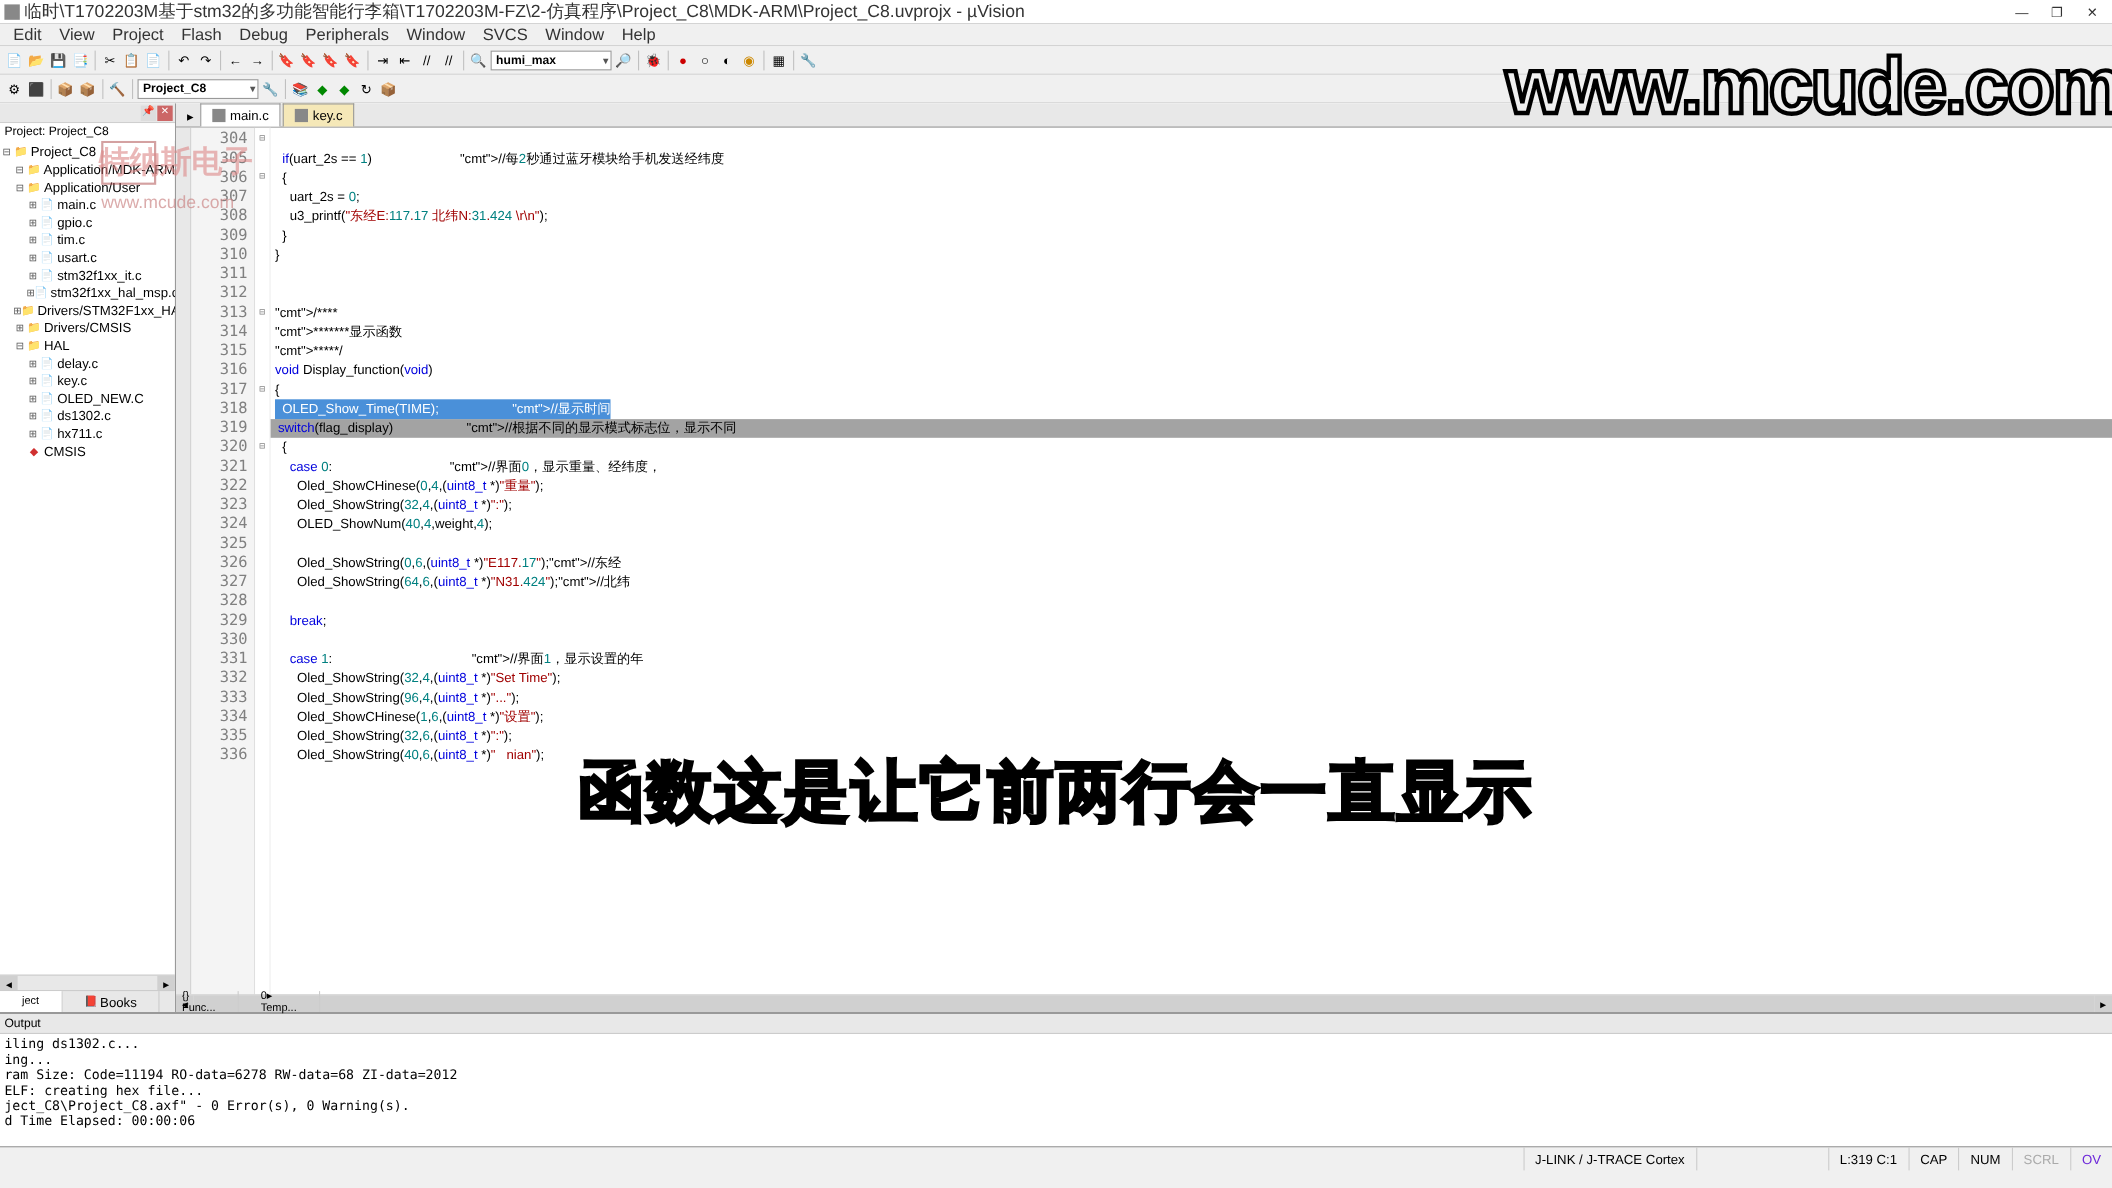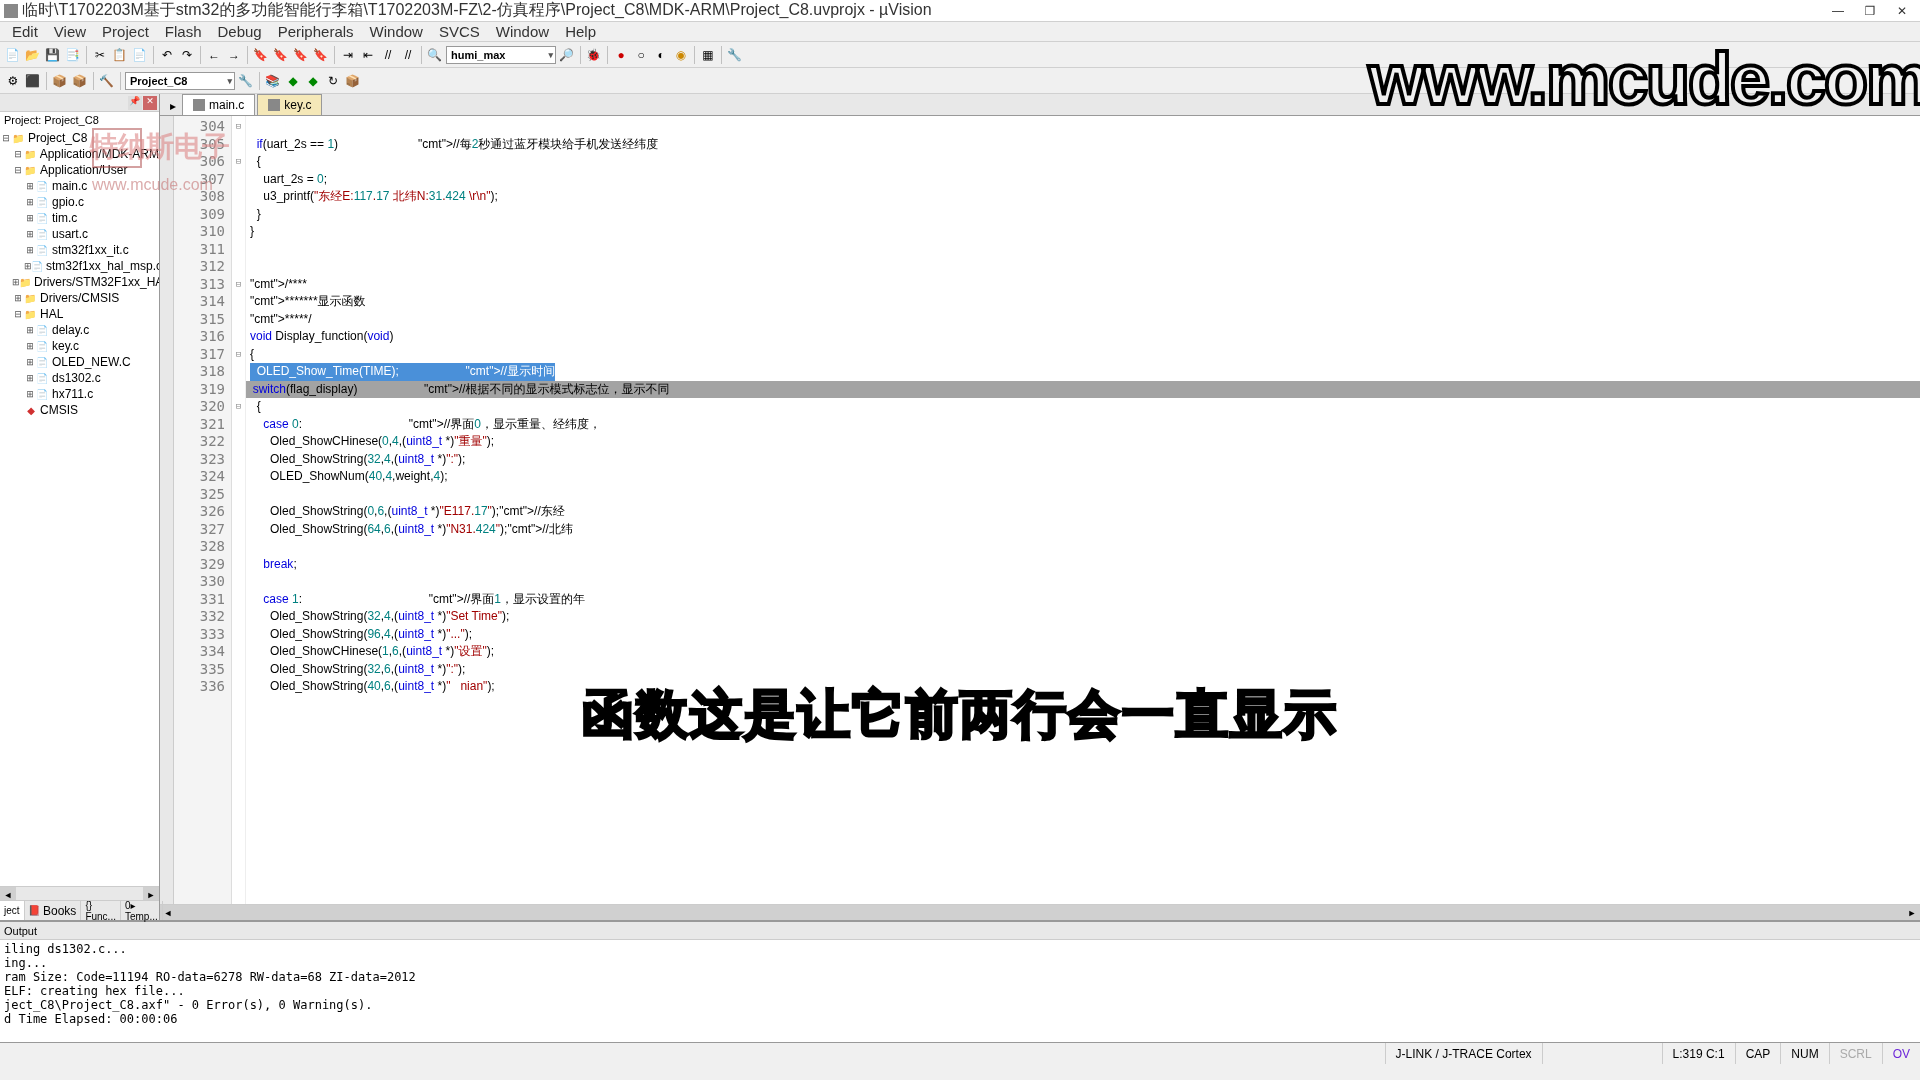--- a/index.html
+++ b/index.html
@@ -25,21 +25,21 @@
 .project-title { padding: 2px 4px; font-size: 11px; background: #fff; }
 .tree { flex: 1; overflow: auto; padding: 2px 0; font-size: 11px; }
 .tree-item { display: flex; align-items: center; padding: 1px 0; white-space: nowrap; }
 .tree-expander { width: 12px; text-align: center; color: #555; font-size: 9px; }
 .tree-icon { width: 14px; height: 14px; margin-right: 2px; display: inline-flex; align-items: center; justify-content: center; font-size: 10px; }
 .folder { color: #c9a015; }
 .file { color: #888; }
 .diamond { color: #d03030; }
 .sidebar-scroll { height: 14px; background: #e8e8e8; border-top: 1px solid #ccc; display: flex; justify-content: flex-end; }
 .sidebar-tabs { height: 20px; background: #e8e8e8; display: flex; border-top: 1px solid #ccc; }
-.sidebar-tab { padding: 2px 4px; font-size: 10px; border-right: 1px solid #ccc; display: flex; align-items: center; gap: 2px; }
+.sidebar-tab { padding: 2px 20px; font-size: 10px; border-right: 1px solid #ccc; display: flex; align-items: center; gap: 2px; }
 .sidebar-tab.active { background: #fff; }
 .editor-area { flex: 1; display: flex; flex-direction: column; background: #fff; }
 .editor-left-strip { width: 14px; background: #e8e8e8; border-right: 1px solid #ccc; }
 .editor-wrap { display: flex; flex: 1; overflow: hidden; }
 .editor-tabs { height: 22px; background: #e8e8e8; display: flex; align-items: flex-end; padding-left: 4px; border-bottom: 1px solid #999; }
 .editor-tab { padding: 3px 10px; background: #f8f8f8; border: 1px solid #999; border-bottom: none; margin-right: 2px; font-size: 11px; display: flex; align-items: center; gap: 4px; }
 .editor-tab.active { background: #fff; }
 .editor-tab.inactive { background: #f5e8b8; }
 .tab-fileicon { width: 12px; height: 12px; background: #888; }
 .gutter { width: 58px; background: #f4f4f4; border-right: 1px solid #ddd; text-align: right; color: #808080; font-family: Consolas, monospace; font-size: 14px; line-height: 17.5px; padding-right: 6px; padding-top: 2px; }
@@ -56,21 +56,21 @@
 .output-panel { height: 122px; background: #fff; border-top: 2px solid #999; display: flex; flex-direction: column; }
 .output-header { height: 18px; background: #e8e8e8; padding: 0 4px; font-size: 11px; display: flex; align-items: center; border-bottom: 1px solid #ccc; }
 .output-body { flex: 1; font-family: Consolas, monospace; font-size: 12px; padding: 2px 4px; line-height: 14px; overflow: hidden; }
 .statusbar { height: 22px; background: #f0f0f0; border-top: 1px solid #999; display: flex; align-items: center; font-size: 11px; }
 .status-spacer { flex: 1; }
 .status-cell { padding: 0 10px; border-left: 1px solid #ccc; height: 100%; display: flex; align-items: center; }
 .watermark-url { position: absolute; top: 38px; right: -8px; font-size: 72px; font-weight: 900; color: #f0f0f0; -webkit-text-stroke: 4px #000; letter-spacing: -2px; font-family: Arial Black, sans-serif; }
 .watermark-logo { position: absolute; top: 128px; left: 90px; font-size: 28px; color: #d88; font-family: "Microsoft YaHei"; font-weight: bold; opacity: 0.6; }
 .watermark-logo-box { position: absolute; top: 128px; left: 92px; width: 50px; height: 40px; border: 2px solid #a44; opacity: 0.5; }
 .watermark-logo-url { position: absolute; top: 176px; left: 92px; font-size: 16px; color: #c88; opacity: 0.7; font-family: Arial; }
-.subtitle-overlay { position: absolute; top: 680px; left: 50%; transform: translateX(-50%); font-size: 52px; font-weight: 900; color: #fff; -webkit-text-stroke: 3px #000; font-family: "Microsoft YaHei"; letter-spacing: 2px; white-space: nowrap; }
+.subtitle-overlay { position: absolute; top: 680px; left: 50%; transform: translateX(-50%); font-size: 60px; font-weight: 900; color: #fff; -webkit-text-stroke: 3px #000; font-family: "Microsoft YaHei"; letter-spacing: 2px; white-space: nowrap; }
 </style>
 </head>
 <body>
 
 <div class="titlebar">
   <div class="titlebar-icon"></div>
   <div class="titlebar-text">临时\T1702203M基于stm32的多功能智能行李箱\T1702203M-FZ\2-仿真程序\Project_C8\MDK-ARM\Project_C8.uvprojx - µVision</div>
   <div class="titlebar-btns">
     <div class="titlebar-btn">—</div>
     <div class="titlebar-btn">❐</div>

